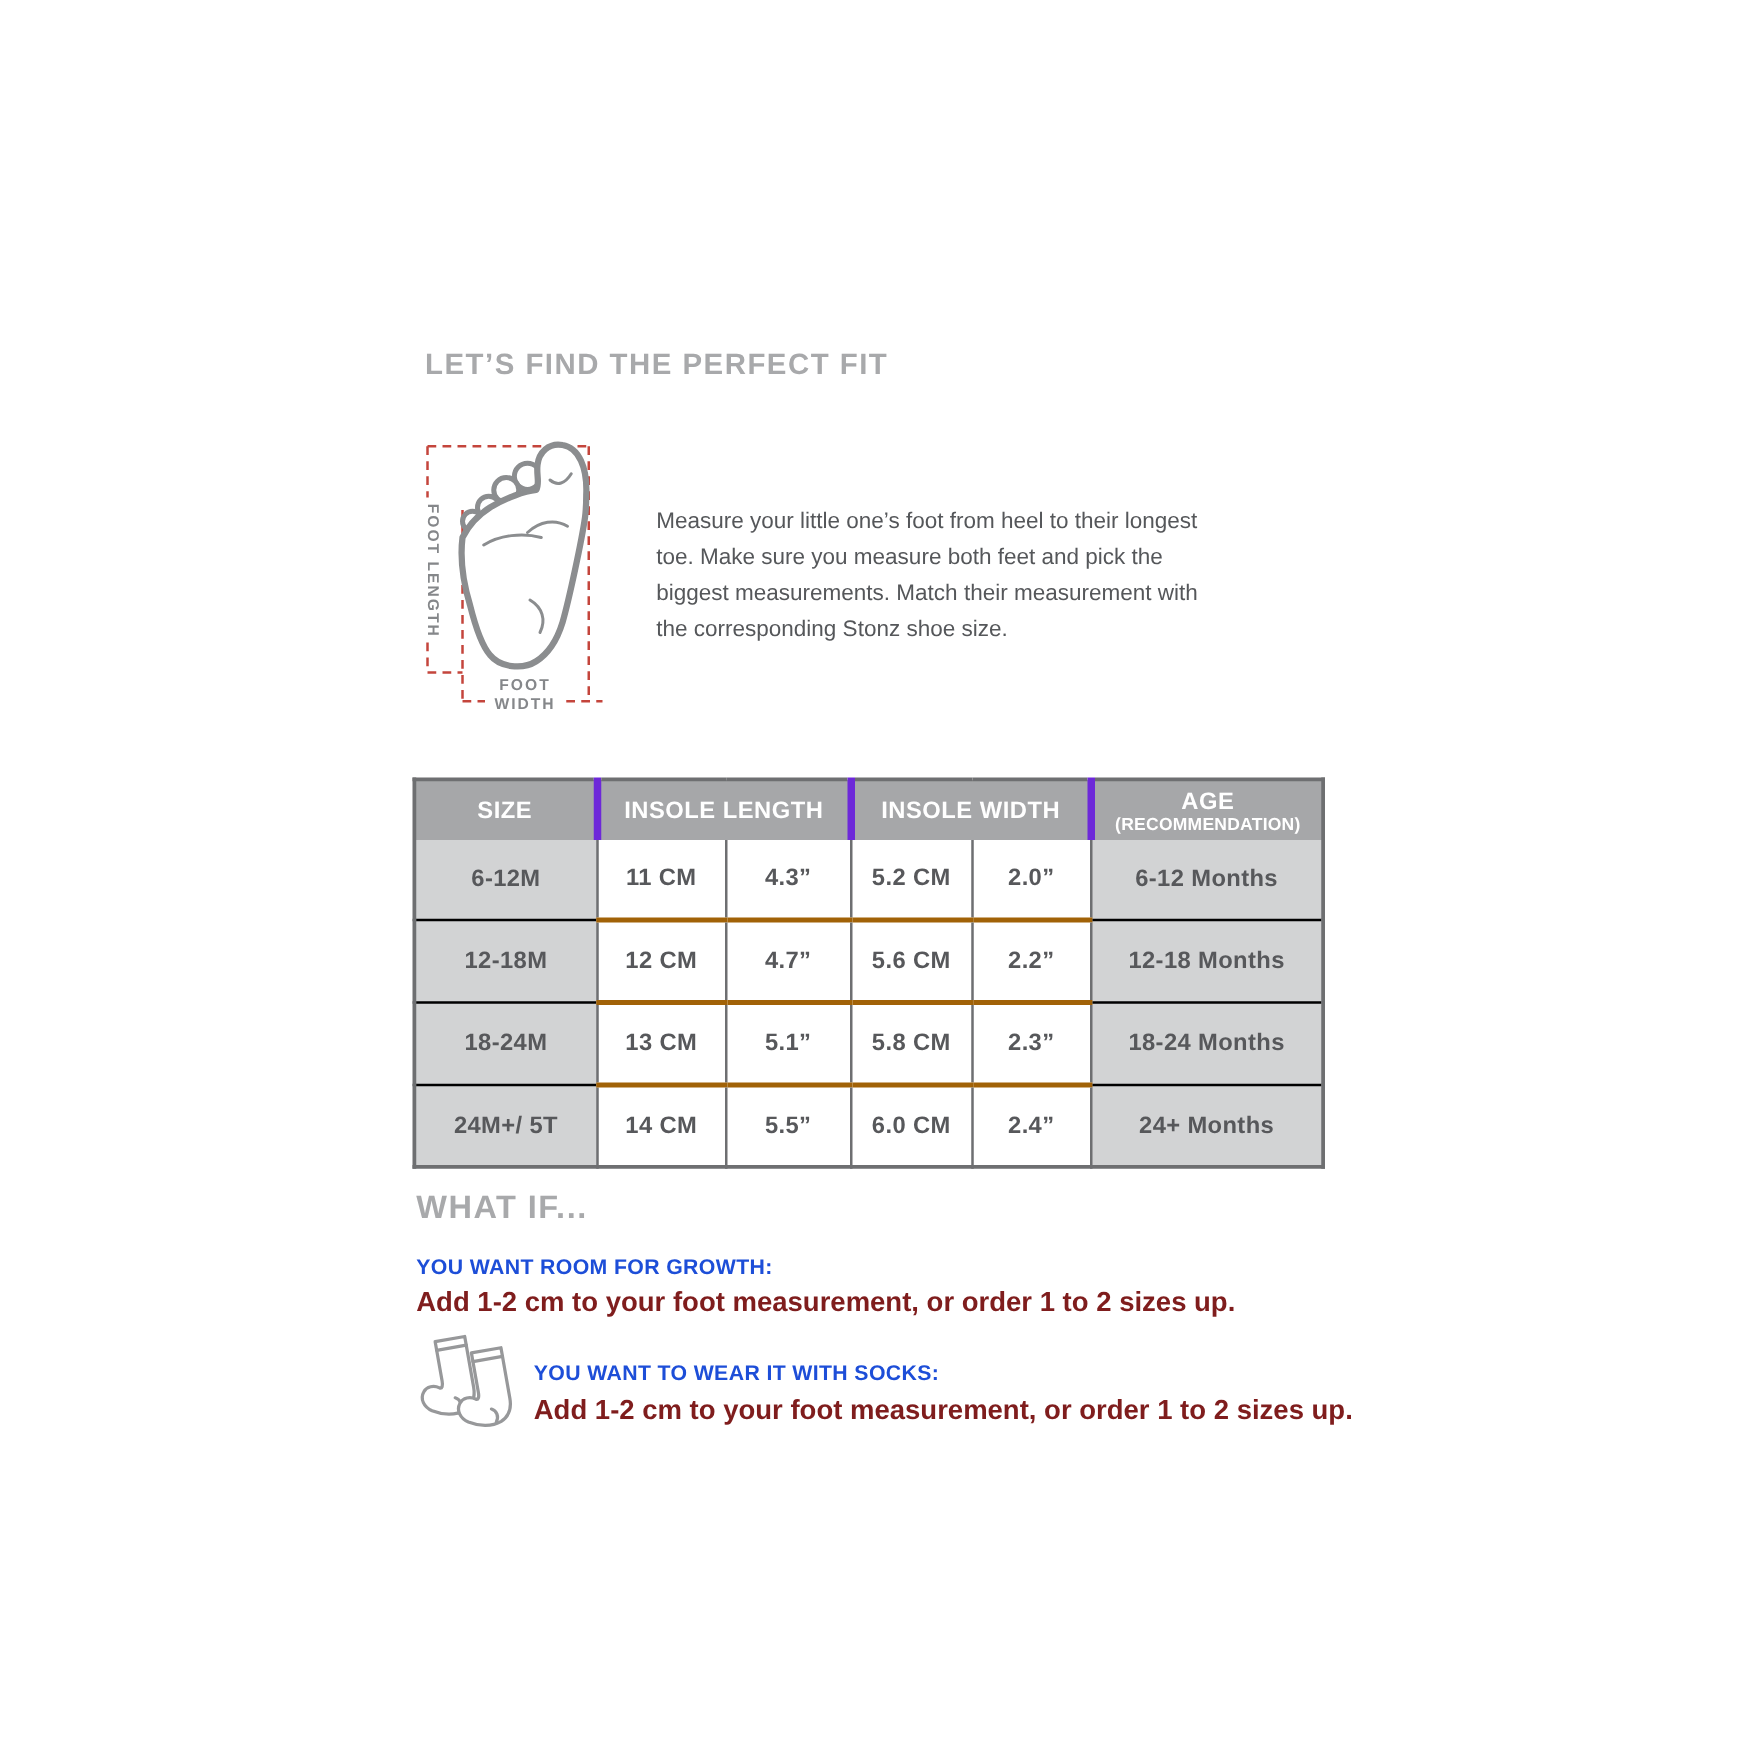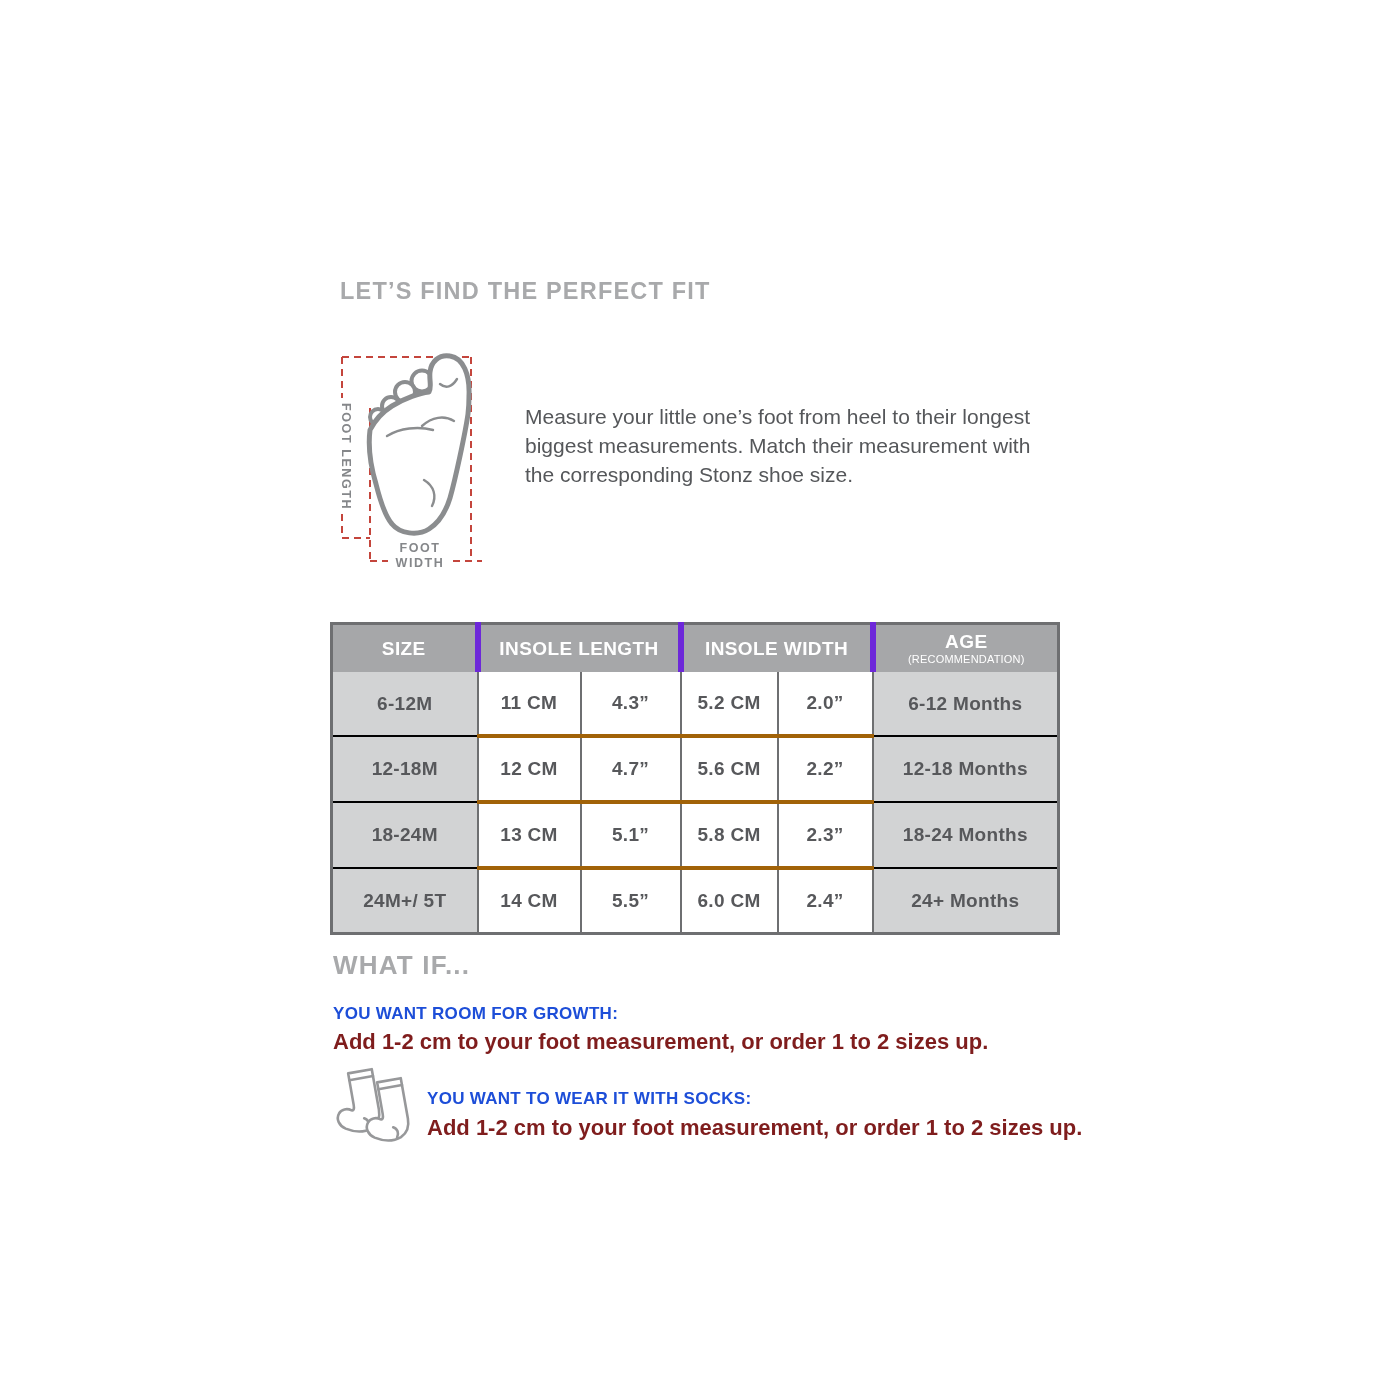--- a/index.html
+++ b/index.html
@@ -11,21 +11,21 @@
   .sec-title{
     position:absolute;left:340px;top:258px;
     font-size:23.5px;font-weight:700;letter-spacing:1.2px;color:#a8a9ab;
   }
   .whatif-title{
     position:absolute;left:333px;top:930px;
     font-size:26px;font-weight:700;letter-spacing:1.2px;color:#a8a9ab;
   }
   .instructions{
     position:absolute;left:525px;top:382px;width:560px;
-    font-size:21px;line-height:29px;color:#55575a;font-weight:400;
+    font-size:18px;line-height:29px;color:#55575a;font-weight:400;
   }
   .foot-svg{position:absolute;left:330px;top:326px;}
   .foot-label{
     font-size:12.5px;font-weight:700;letter-spacing:1.6px;fill:#85878a;
     font-family:"Liberation Sans", sans-serif;
   }
   
   table.size-chart{
     position:absolute;left:330px;top:602px;width:727px;
     border-collapse:collapse;table-layout:fixed;
@@ -40,21 +40,21 @@
   table.size-chart th.bdr{border-right:6px solid #6d28d9;}
   table.size-chart td{
     height:62px;text-align:center;vertical-align:middle;padding:0;
     font-size:19px;font-weight:700;color:#57585b;letter-spacing:.3px;
   }
   table.size-chart td.bdr{border-right:2px solid #6e6f71;}
   td.g{background:#d2d3d4;}
   td.w{background:#ffffff;}
   tbody tr.sep td.g{border-top:2px solid #000000;}
   tbody tr.sep td.w{border-top:4px solid #a16207;}
-  .age-small{font-size:11px;font-weight:400;letter-spacing:.2px;line-height:14px;}
+  .age-small{font-size:14px;font-weight:700;letter-spacing:.2px;line-height:14px;}
   .age-big{line-height:20px;}
   
   .note-heading{
     position:absolute;font-size:17px;font-weight:700;color:#1d4ed8;letter-spacing:.3px;
   }
   .note-body{
     position:absolute;font-size:22px;font-weight:700;color:#7f1d1d;
   }
   .gh{left:333px;top:984px;}
   .gb{left:333px;top:1009px;}
@@ -108,20 +108,21 @@
       </g>
     </g>
 
     <text class="foot-label" transform="rotate(90 12 57)" x="12" y="57">FOOT LENGTH</text>
     <text class="foot-label" x="90" y="206" text-anchor="middle">FOOT</text>
     <text class="foot-label" x="90" y="221" text-anchor="middle">WIDTH</text>
   </svg>
 
   <div class="instructions">
     <div>Measure your little one’s foot from heel to their longest</div>
+    <div>toe. Make sure you measure both feet and pick the</div>
     <div>biggest measurements. Match their measurement with</div>
     <div>the corresponding Stonz shoe size.</div>
   </div>
 
   <table class="size-chart">
     <colgroup>
       <col style="width:146px">
         <col style="width:103px">
         <col style="width:100px">
       <col style="width:97px">

